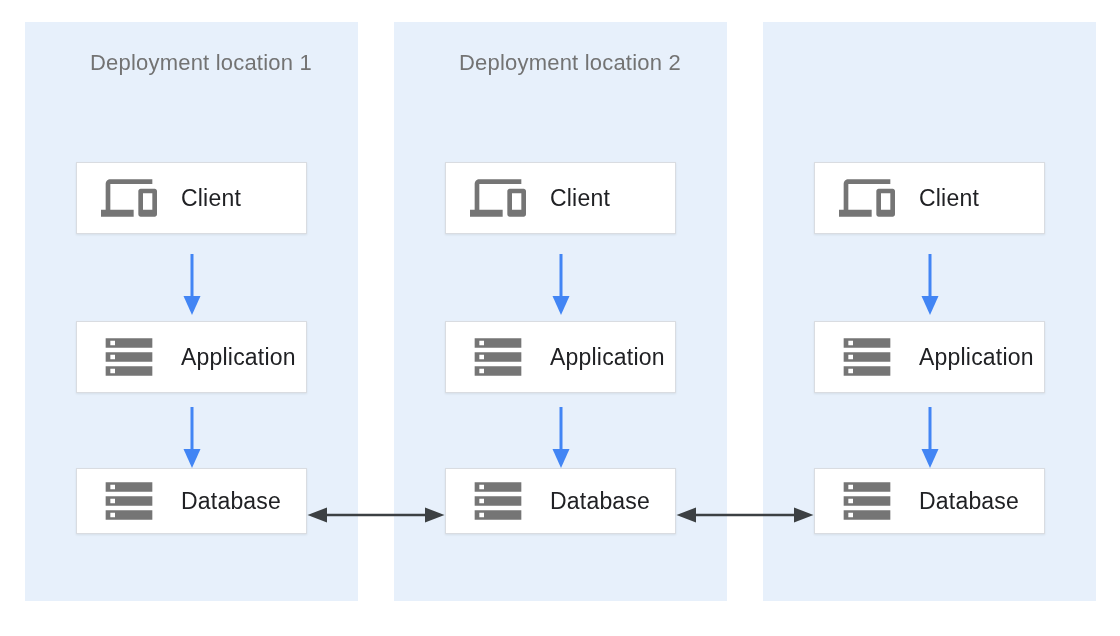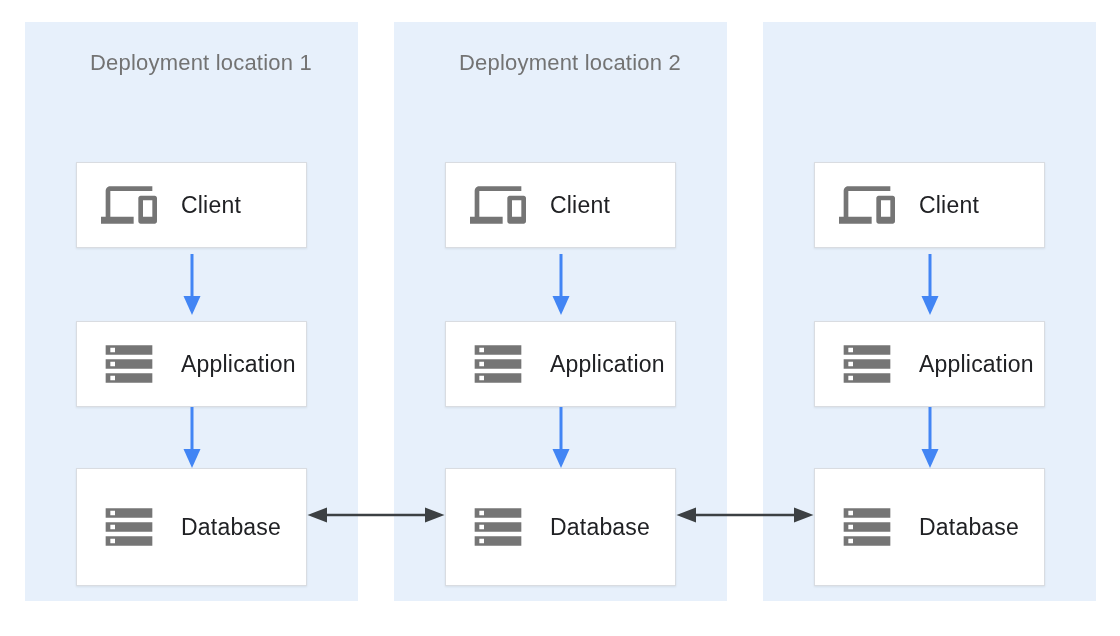--- a/index.html
+++ b/index.html
@@ -30,31 +30,31 @@
     font-weight:400;
     letter-spacing:0.2px;
     color:#737373;
     white-space:nowrap;
     margin-left:42px;
   }
 
   .node {
     position:absolute;
     left:51px;
-    width:231px; height:86px;
+    width:231px; height:72px;
     background:#ffffff;
     border:1px solid #d9dce1;
     box-shadow:0 1px 2px rgba(60,64,67,0.10);
     display:flex;
     align-items:center;
     padding-left:24px;
   }
   .node-client      { top:140px; }
   .node-application { top:299px; }
-  .node-database    { top:446px; height:118px; }
+  .node-database    { top:446px; height:66px; }
 
   .icon { display:block; width:56px; height:56px; flex:0 0 auto; }
   .icon svg { width:56px; height:56px; display:block; }
 
   .node-label {
     margin-left:24px;
     font-size:23px;
     color:#202124;
     letter-spacing:0.2px;
     white-space:nowrap;

